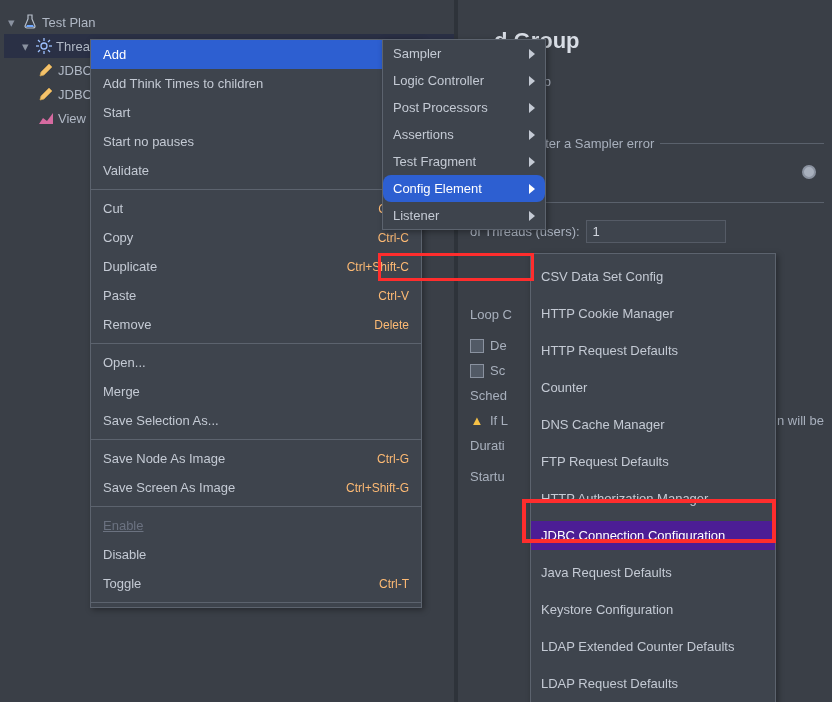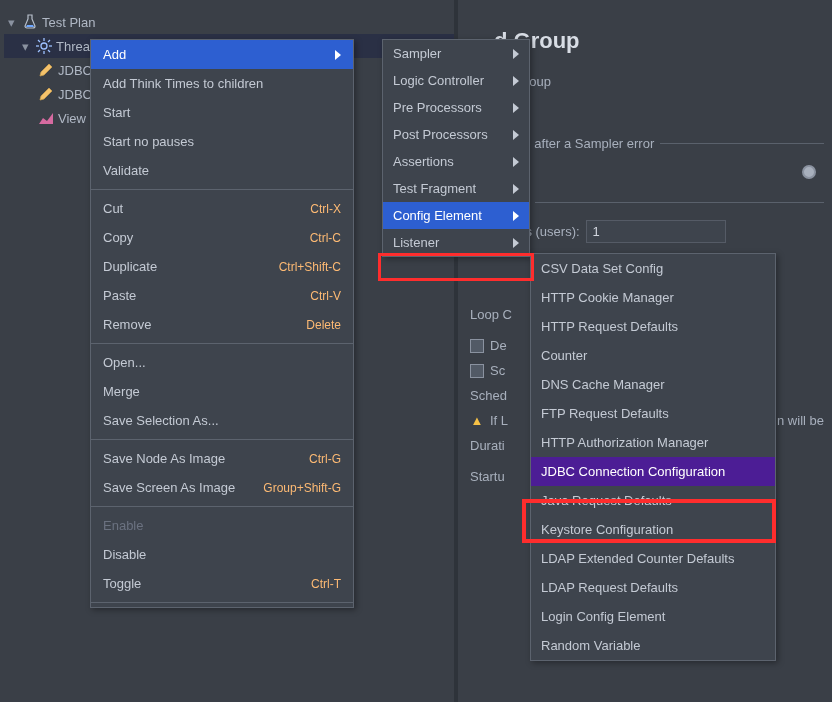--- a/index.html
+++ b/index.html
@@ -21,40 +21,40 @@
     .form-row { display: flex; align-items: center; gap: 6px; margin: 10px 0; }
     .form-label { color: #a8b0bd; }
     .form-input { background: #3e444d; border: 1px solid #555b66; color: #d0d5dd; padding: 3px 6px; flex: 1; min-width: 0; }
     .section-label-row { margin-top: 8px; display: flex; align-items: center; gap: 6px; }
     .section-label { color: #a8b0bd; white-space: nowrap; }
     .hr { height: 1px; background: #5a616c; flex: 1; }
     .radio { width: 14px; height: 14px; border-radius: 50%; border: 2px solid #8a92a0; display: inline-block; position: relative; background: #a8b0bd; }
     .checkbox { width: 14px; height: 14px; border: 1px solid #8a92a0; background: #525a66; display: inline-block; }
     .warn-icon { color: #f6c146; display: inline-block; width: 14px; text-align: center; font-weight: bold; }
 
-    .context-menu { position: absolute; left: 90px; top: 39px; width: 264px; background: #3e444d; border: 1px solid #5c636e; box-shadow: 2px 2px 6px rgba(0,0,0,0.35); }
+    .context-menu { position: absolute; left: 90px; top: 39px; width: 332px; background: #3e444d; border: 1px solid #5c636e; box-shadow: 2px 2px 6px rgba(0,0,0,0.35); }
     .context-menu .mi { display: flex; align-items: center; justify-content: space-between; padding: 7px 12px; color: #c4cad4; cursor: default; }
     .context-menu .mi.hover { background: #2d5fd1; color: #fff; }
-    .context-menu .mi.disabled { color: #6b7280; }
+    .context-menu .mi.disabled { color: #6b7280; text-decoration: underline; }
     .context-menu .sep { height: 1px; background: #5c636e; margin: 4px 0; }
     .context-menu .shortcut { color: #fdba74; font-size: 12px; }
     .context-menu .mi .arrow-r { width: 0; height: 0; border-left: 6px solid #c4cad4; border-top: 5px solid transparent; border-bottom: 5px solid transparent; }
     .context-menu .mi.hover .arrow-r { border-left-color: #fff; }
 
-    .submenu { position: absolute; left: 382px; top: 39px; width: 148px; background: #3e444d; border: 1px solid #5c636e; box-shadow: 2px 2px 6px rgba(0,0,0,0.35); }
+    .submenu { position: absolute; left: 382px; top: 39px; width: 164px; background: #3e444d; border: 1px solid #5c636e; box-shadow: 2px 2px 6px rgba(0,0,0,0.35); }
     .submenu .si { display: flex; align-items: center; justify-content: space-between; padding: 6px 10px; color: #c4cad4; cursor: default; }
-    .submenu .si.hover { background: #2d5fd1; color: #fff; }
+    .submenu .si.hover { background: #2d5fd1; color: #fff; border-radius: 8px; }
     .submenu .si .arrow-r { width: 0; height: 0; border-left: 6px solid #c4cad4; border-top: 5px solid transparent; border-bottom: 5px solid transparent; }
     .submenu .si.hover .arrow-r { border-left-color: #fff; }
 
     .red-box-1 { position: absolute; left: 378px; top: 253px; width: 156px; height: 28px; border: 3px solid #ff2d2d; pointer-events: none; }
     .red-box-2 { position: absolute; left: 522px; top: 499px; width: 254px; height: 44px; border: 4px solid #ff2d2d; pointer-events: none; }
 
     .submenu2 { position: absolute; left: 530px; top: 253px; width: 246px; background: #3e444d; border: 1px solid #5c636e; box-shadow: 2px 2px 6px rgba(0,0,0,0.35); }
-    .submenu2 .ci { padding: 7px 10px; color: #c4cad4; cursor: default; }
+    .submenu2 .ci { padding: 7px 10px; color: #c4cad4; cursor: default; margin-top: 8px; }
     .submenu2 .ci.hover { background: #4c1d95; color: #fff; }
 
     .beaker svg, .gear svg, .pencil svg, .graph svg { width: 16px; height: 16px; }
   </style>
 </head>
 <body>
 
 <div class="tree-panel">
   <div class="tree-item">
     <span class="arrow">▾</span>
@@ -213,21 +213,21 @@
     <div class="mi">
       <span>Save Selection As...</span>
     </div>
     <div class="sep"></div>
     <div class="mi">
       <span>Save Node As Image</span>
       <span class="shortcut">Ctrl-G</span>
     </div>
     <div class="mi">
       <span>Save Screen As Image</span>
-      <span class="shortcut">Group+Shift-G</span>
+      <span class="shortcut">Ctrl+Shift-G</span>
     </div>
     <div class="sep"></div>
     <div class="mi disabled">
       <span>Enable</span>
     </div>
     <div class="mi">
       <span>Disable</span>
     </div>
     <div class="mi">
       <span>Toggle</span>
@@ -236,24 +236,20 @@
     <div class="sep"></div>
   </div>
 
 <div class="submenu" id="sub1">
     <div class="si">
       <span>Sampler</span>
       <span class="arrow-r"></span>
     </div>
     <div class="si">
       <span>Logic Controller</span>
-      <span class="arrow-r"></span>
-    </div>
-    <div class="si">
-      <span>Pre Processors</span>
       <span class="arrow-r"></span>
     </div>
     <div class="si">
       <span>Post Processors</span>
       <span class="arrow-r"></span>
     </div>
     <div class="si">
       <span>Assertions</span>
       <span class="arrow-r"></span>
     </div>

